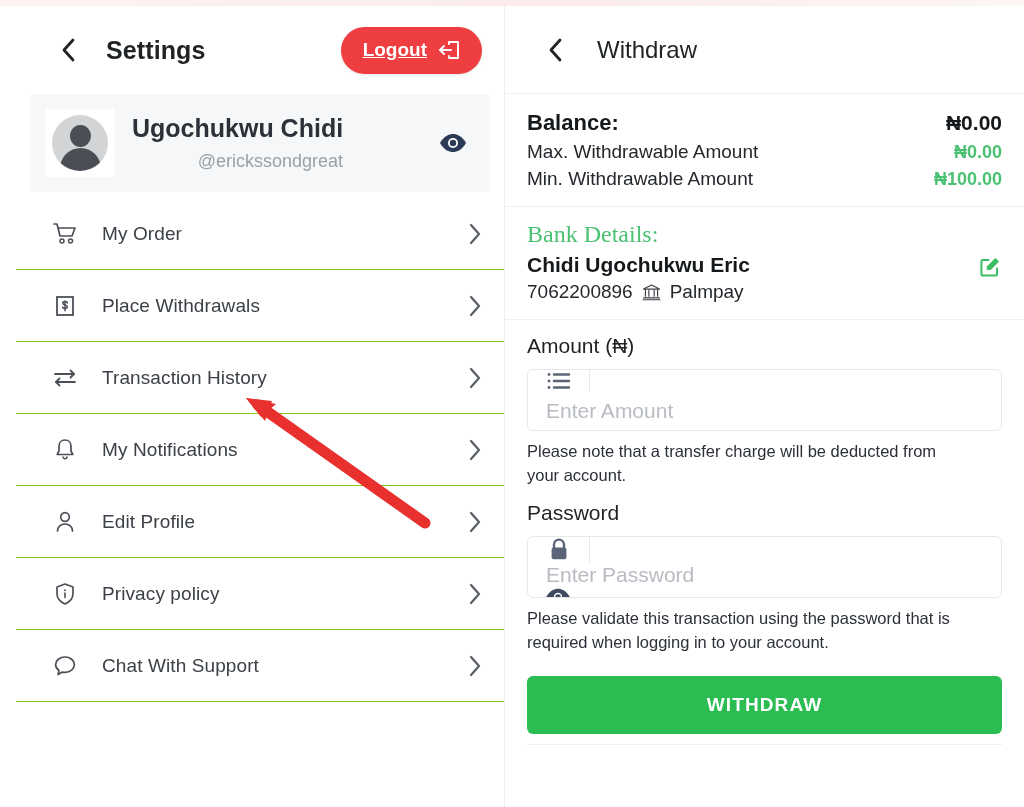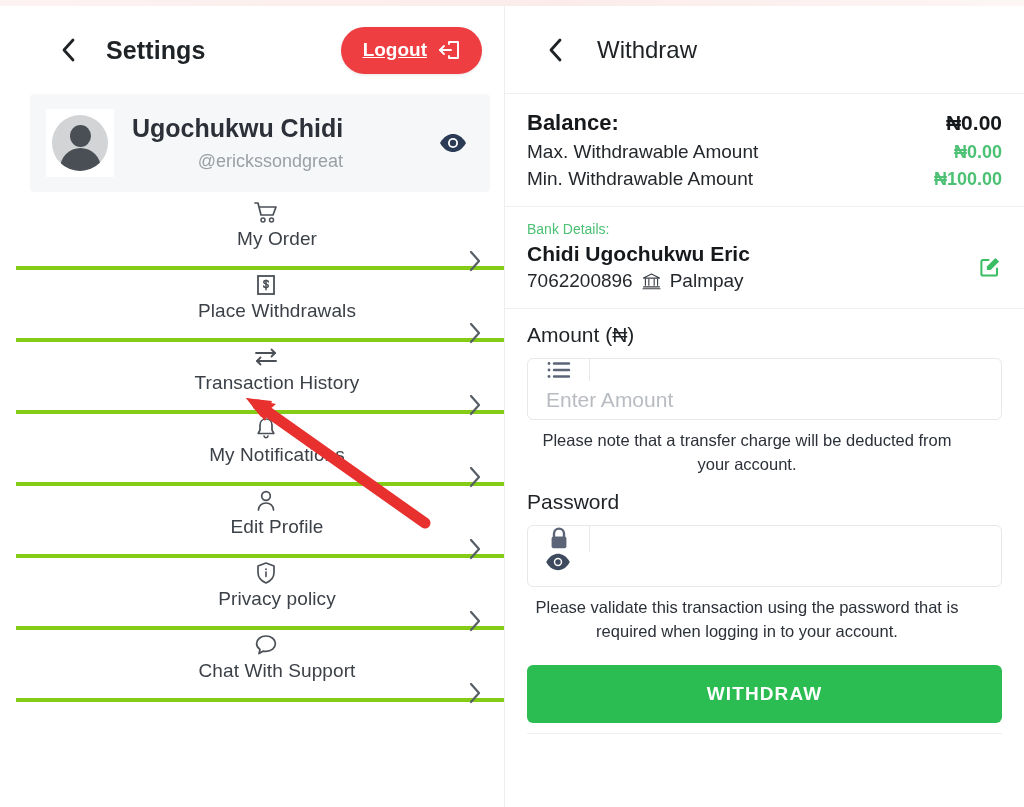--- a/index.html
+++ b/index.html
@@ -126,24 +126,23 @@
   }
   .profile-eye svg { display:block; }
 
   
   .menu { margin-top: 6px; }
   .menu-item {
     height: 72px;
     display: flex;
     align-items: center;
     padding: 0 22px 0 34px;
-    border-bottom: 4px solid #84cc16;
+    border-bottom: 1px solid #84cc16;
     cursor: pointer;
     background: #ffffff;
-    flex-direction: column;
   }
   .menu-icon {
     width: 30px; height: 30px;
     flex: 0 0 auto;
     display: flex; align-items: center; justify-content: center;
     color: #4b5057;
   }
   .menu-icon svg { display:block; }
   .menu-label {
     margin-left: 22px;
@@ -200,21 +199,21 @@
   .bal-label-strong { font-size: 22px; font-weight: 700; color: #16191c; }
   .bal-value-strong { font-size: 21px; font-weight: 700; color: #16191c; }
   .bal-label { font-size: 19px; color: #24282c; }
   .bal-value-green { font-size: 18px; font-weight: 600; color: #4cc073; }
 
   .bank-section {
     padding: 14px 22px 16px 22px;
     border-bottom: 1px solid #eeeff1;
     position: relative;
   }
-  .bank-title { font-size: 14px; color: #4cc073; font-weight: 500; margin-bottom: 3px; }
+  .bank-title { font-size: 24px; color: #4cc073; font-weight: 500; margin-bottom: 3px; font-family: Liberation Serif, serif; }
   .bank-name { font-size: 21px; font-weight: 700; color: #16191c; line-height: 1.35; }
   .bank-acct-row { display: flex; align-items: center; gap: 9px; margin-top: 2px; }
   .bank-acct { font-size: 19px; color: #24282c; }
   .bank-icon { color: #3c4148; display:flex; align-items:center; }
   .bank-icon svg { display:block; }
   .bank-edit {
     position: absolute;
     right: 22px; top: 48px;
     color: #3bbd63;
     cursor: pointer;
@@ -265,21 +264,20 @@
     flex: 0 0 auto;
   }
   .input-eye svg { display:block; }
 
   .helper {
     font-size: 16.5px;
     color: #2c3038;
     line-height: 1.42;
     margin-top: 9px;
     max-width: 440px;
-    text-align: center;
   }
   .spacer-14 { height: 14px; }
 
   .withdraw-btn {
     display: block;
     width: 100%;
     height: 58px;
     margin-top: 22px;
     background: #2cbd52;
     color: #ffffff;
@@ -535,20 +533,21 @@
       <div class="spacer-14"></div>
 
       <div class="field-label">Password</div>
       <div class="input-wrap">
         <span class="input-addon">
           <svg width="24" height="26" viewBox="0 0 24 26" fill="none">
             <path d="M7 11 V7.6 A5 5 0 0 1 17 7.6 V11" stroke="#5b6577" stroke-width="2.4" stroke-linecap="round"></path>
             <rect x="4.6" y="10.6" width="14.8" height="11.6" rx="2" fill="#5b6577"></rect>
           </svg>
         </span>
+        <input class="input-field" type="text" value="" placeholder="Enter Password" style="">
         <span class="input-eye">
           <svg width="28" height="20" viewBox="0 0 30 22" fill="none">
             <path d="M2 11 C6 4 11 2 15 2 C19 2 24 4 28 11 C24 18 19 20 15 20 C11 20 6 18 2 11 Z" fill="#3e4a5e"></path>
             <circle cx="15" cy="11" r="4.6" fill="#ffffff"></circle>
             <circle cx="15" cy="11" r="3" fill="#3e4a5e"></circle>
           </svg>
         </span>
       </div>
       <div class="helper">Please validate this transaction using the password that is required when logging in to your account.</div>
 

